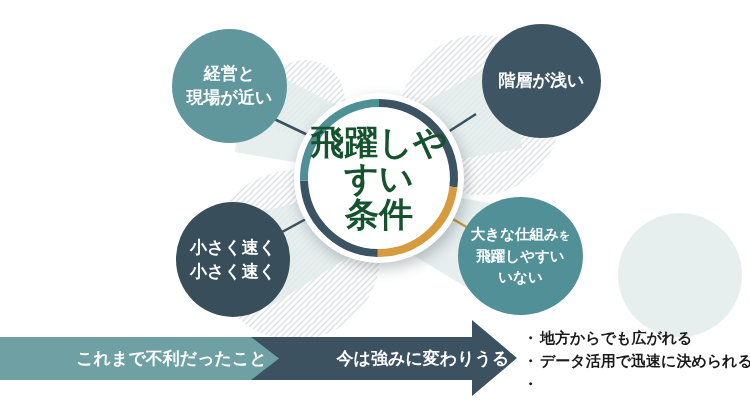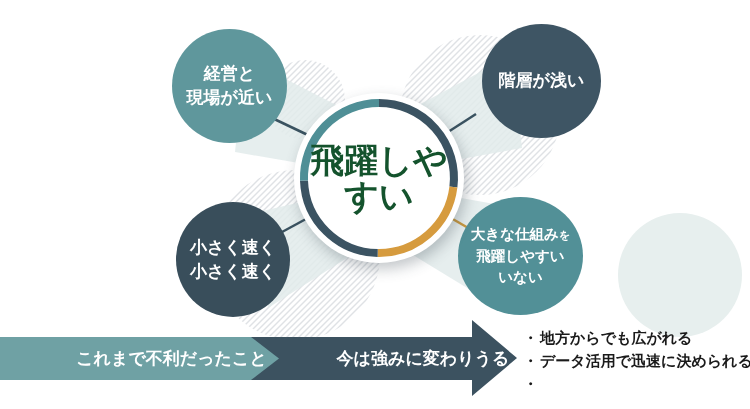--- a/index.html
+++ b/index.html
@@ -100,20 +100,21 @@
 
   <div class="center-circle">
     <svg class="ring-svg" width="170" height="170" viewBox="0 0 170 170">
       <path d="M85,10 A75,75 0 0 1 159.4,94.1" fill="none" stroke-width="8" stroke="#3B5362"></path>
       <path d="M159.4,94.1 A75,75 0 0 1 83.7,160" fill="none" stroke-width="8" stroke="#D69B3E"></path>
       <path d="M83.7,160 A75,75 0 0 1 10,87.6" fill="none" stroke-width="8" stroke="#3B5362"></path>
       <path d="M10,87.6 A75,75 0 0 1 85,10" fill="none" stroke-width="8" stroke="#4F8F96"></path>
     </svg>
     <div class="center-text">
       <div>飛躍しやすい</div>
+      <div>条件</div>
     </div>
   </div>
 
   <div class="band-label band-label-left">これまで不利だったこと</div>
   <div class="band-label band-label-right">今は強みに変わりうる</div>
 
   <div class="bullets">
     <div class="bullet-row">
       <span class="bullet-marker">・</span>
       <span>地方からでも広がれる</span>

